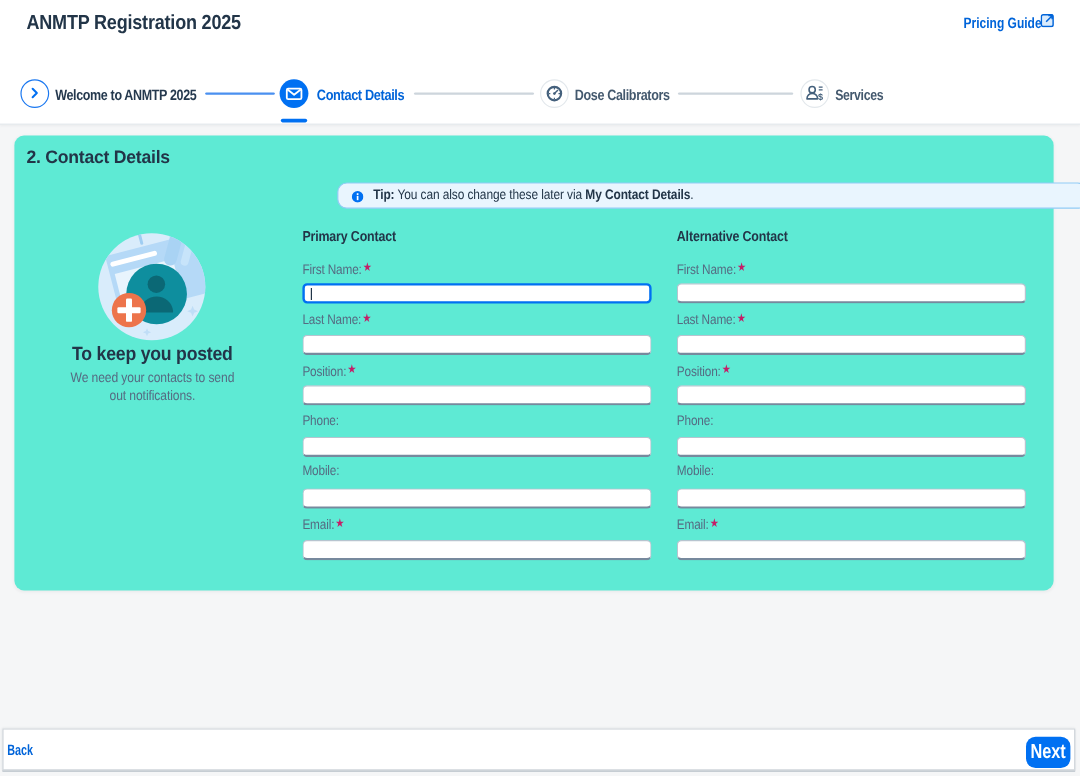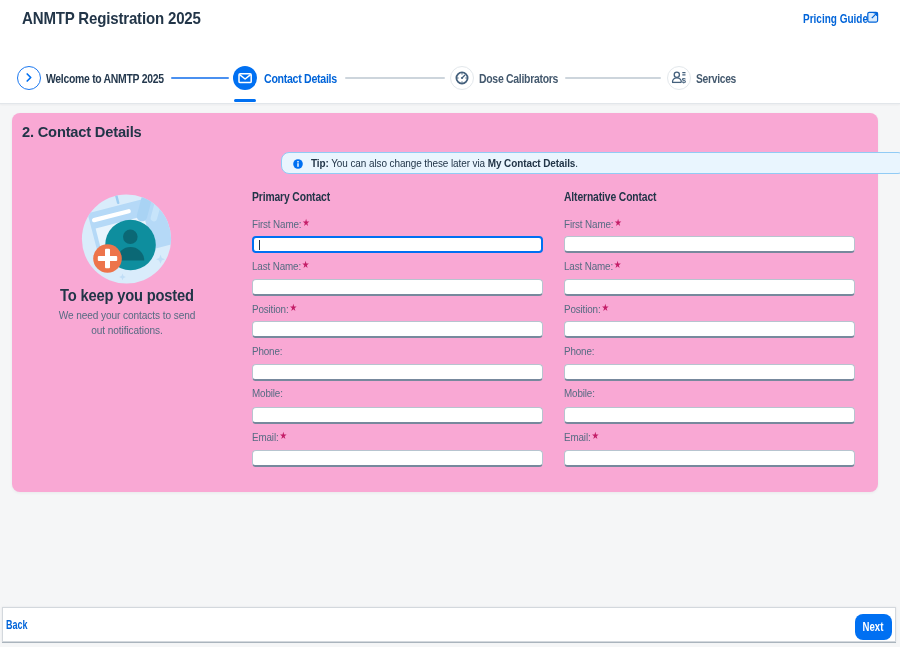--- a/index.html
+++ b/index.html
@@ -11,21 +11,21 @@
   #topbar{left:0;top:0;width:900px;height:103px;background:#fff;
           border-bottom:1px solid #e2e6ea;box-shadow:0 1px 2px rgba(30,40,50,.05);}
   #title{left:22px;top:8.8px;font-size:17px;font-weight:bold;color:#223548;letter-spacing:-.2px;transform:scaleX(.885);transform-origin:0 50%;}
   #pricing{left:803px;top:12px;font-size:12.5px;font-weight:bold;color:#0064d9;transform:scaleX(.8);transform-origin:0 50%;white-space:nowrap;}
   #plink{left:867px;top:10px;}
   
   .stepc{width:24px;height:24px;border-radius:50%;top:66px;box-sizing:border-box;}
   .steptxt{top:72px;font-size:12.5px;font-weight:bold;color:#25394e;letter-spacing:-.35px;white-space:nowrap;transform-origin:0 50%;}
   .conn{height:2px;top:77px;border-radius:1px;}
   
-  #card{left:12px;top:113px;width:866px;height:379px;background:#f9a8d4;border-radius:8px;
+  #card{left:12px;top:113px;width:866px;height:379px;background:#5eead4;border-radius:8px;
         box-shadow:0 1px 3px rgba(30,40,50,.06);}
   #h2{left:10px;top:9.5px;font-size:15px;font-weight:bold;color:#223548;letter-spacing:-.2px;transform:scaleX(.978);transform-origin:0 50%;}
   #tip{left:230px;top:39px;width:625px;height:22px;background:#e9f5fe;border:1px solid #91cbf5;
        border-radius:8px;box-sizing:border-box;margin-left:39px;}
   #tiptext{left:29px;top:4px;font-size:11.5px;color:#223548;letter-spacing:-.1px;white-space:nowrap;transform:scaleX(.866);transform-origin:0 50%;}
   
   #keep{left:0px;top:174px;width:230px;text-align:center;font-size:16px;font-weight:bold;color:#223548;letter-spacing:-.2px;transform:scaleX(.92);}
   #caption{left:0px;top:195px;width:230px;text-align:center;font-size:11.5px;color:#556b82;line-height:15px;letter-spacing:-.1px;transform:scaleX(.878);}
   
   .colhead{top:77px;font-size:12px;font-weight:bold;color:#223548;letter-spacing:-.15px;transform:scaleX(.862);transform-origin:0 50%;}
@@ -33,21 +33,21 @@
   .flabel .req{color:#c41e68;font-size:10px;vertical-align:2px;margin-left:1px;}
   .finput{width:291px;height:17px;box-sizing:border-box;background:#fff;
           border:1px solid #b7c4cf;border-bottom:2px solid #77899d;border-radius:4px;}
   .finput.focus{border:2px solid #0070f2;border-radius:4px;}
   .caret{left:5px;top:2px;width:1px;height:10px;background:#223548;}
   
   #fbar{left:2px;top:607px;width:894px;height:34.5px;background:#fff;border:1px solid #d3d8dd;
         border-radius:0;box-sizing:border-box;box-shadow:0 1px 0 #aab4bd,0 0 2px rgba(30,40,50,.08);}
   #back{left:3px;top:10px;font-size:12.5px;font-weight:bold;color:#0064d9;transform:scaleX(.72);transform-origin:0 50%;}
   #next{left:852px;top:6px;width:37px;height:26px;background:#0070f2;border-radius:8px;
-        color:#fff;font-size:12px;font-weight:bold;text-align:center;line-height:26px;}
+        color:#fff;font-size:17px;font-weight:bold;text-align:center;line-height:26px;}
   #next span{display:inline-block;transform:scaleX(.8);}
 </style>
 </head>
 <body>
   <div class="abs" id="topbar"></div>
   <div class="abs" id="title">ANMTP Registration 2025</div>
   <div class="abs" id="pricing">Pricing Guide</div>
   <svg class="abs" id="plink" width="12" height="13" viewBox="0 0 12 13">
     <rect x="0.8" y="2.3" width="9.8" height="9.8" rx="1.5" fill="#d9ebfd" stroke="#0064d9" stroke-width="1.2"></rect>
     <path d="M4.8 8.1 L9.8 3.1 M6.6 2.8 h3.2 v3.2" fill="none" stroke="#0064d9" stroke-width="1.3"></path>

